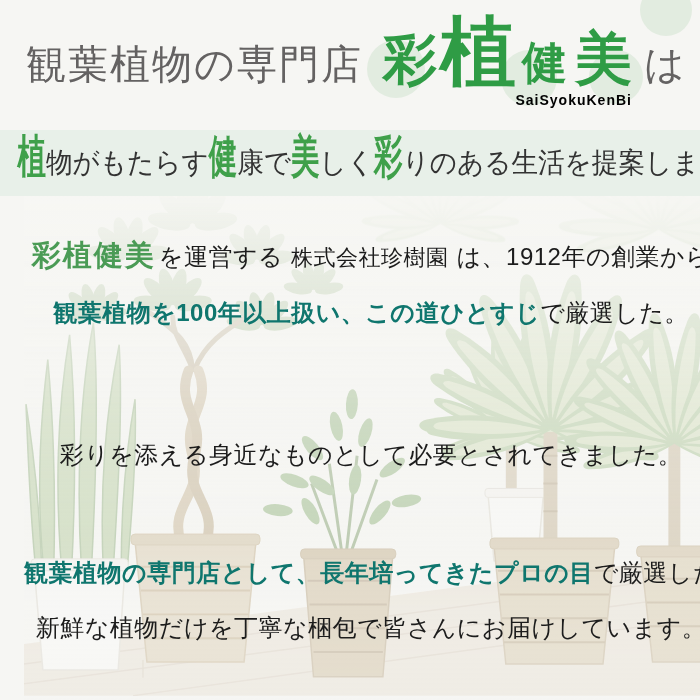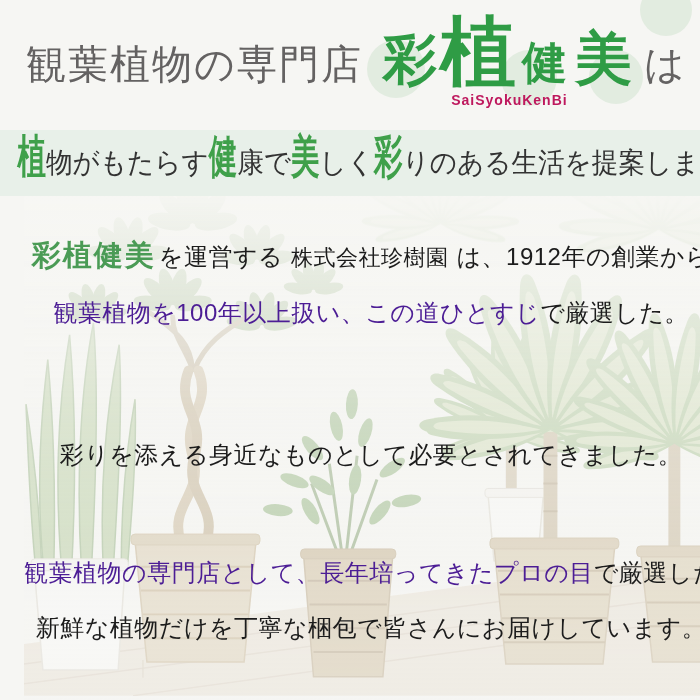--- a/index.html
+++ b/index.html
@@ -20,22 +20,22 @@
   .lc1 { font-size:76px; margin:0 3px; }
   .lc2 { font-size:45px; margin:0 3px; }
   .lc3 { font-size:57px; margin-left:5px; }
   .circ { position:absolute; border-radius:50%; background:#e2ece0; z-index:0; }
   .circ1 { left:-16px; bottom:-8px;  width:58px; height:58px; }
   .circ2 { left:118px; bottom:-16px; width:56px; height:56px; }
   .circ3 { left:206px; bottom:-14px; width:54px; height:54px; }
   .circ4 { right:-60px; top:-30px;   width:52px; height:52px; }
   .romaji {
     position:absolute; left:4px; right:0; bottom:-18px; z-index:1;
-    display:flex; justify-content:center;
-    font-size:14px; font-weight:700; color:#be185d; letter-spacing:1px;
+    display:flex; justify-content:flex-end;
+    font-size:14px; font-weight:700; color:#000000; letter-spacing:1px;
   }
 
   
   .tagline {
     position:absolute; top:130px; left:0; width:700px; height:66px;
     background:#e8f0e9; overflow:hidden; text-align:center;
   }
   .tagline-inner {
     white-space:nowrap; transform:scaleX(.95); transform-origin:50% 50%;
     line-height:66px; font-size:28px; color:#333333;
@@ -58,21 +58,21 @@
   .line {
     position:absolute; left:0; width:100%; margin:0; text-align:center;
     white-space:nowrap; font-size:24px; color:#1c1c1c; letter-spacing:.5px; line-height:30px;
   }
   .l1{top:44px} .l2{top:102px} .l3{top:179px} .l4{top:244px} .l5{top:308px} .l6{top:362px} .l7{top:417px}
   .brand-serif {
     font-family:"Liberation Serif", serif; font-size:29px; font-weight:600;
     color:#4a9b55; letter-spacing:2px; margin-right:3px;
   }
   .company { font-size:22px; margin:0 8px; }
-  .em { color:#4c1d95; font-weight:400;text-align:right; }
+  .em { color:#0f766e; font-weight:700;text-align:right; }
 </style>
 </head>
 <body>
 
 <div class="canvas">
 
   <div class="header">
     <span class="hdr-gray">観葉植物の専門店</span>
     <span class="logo">
       <i class="circ circ1"></i>

